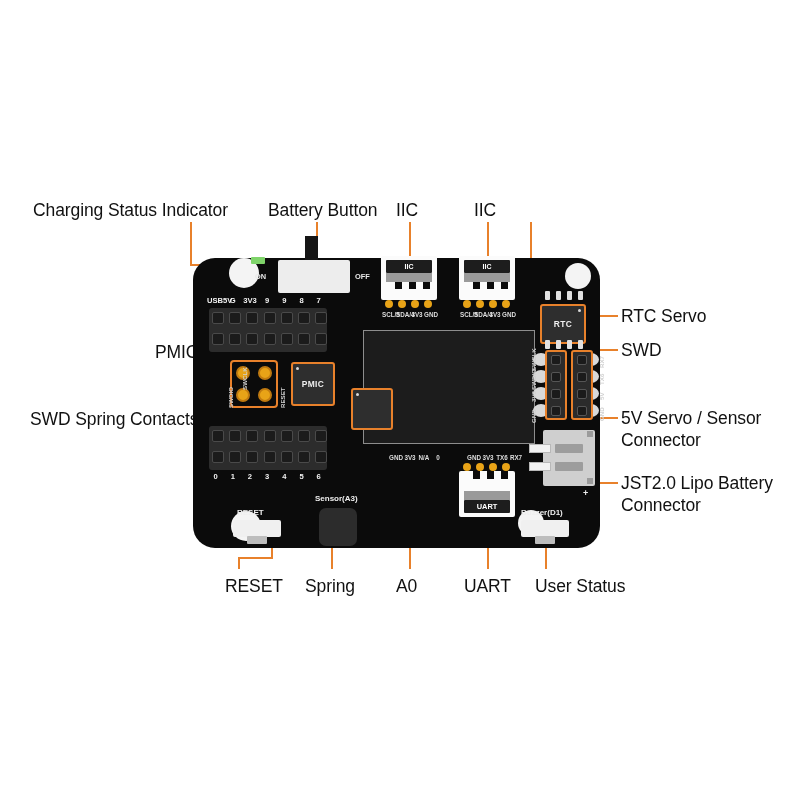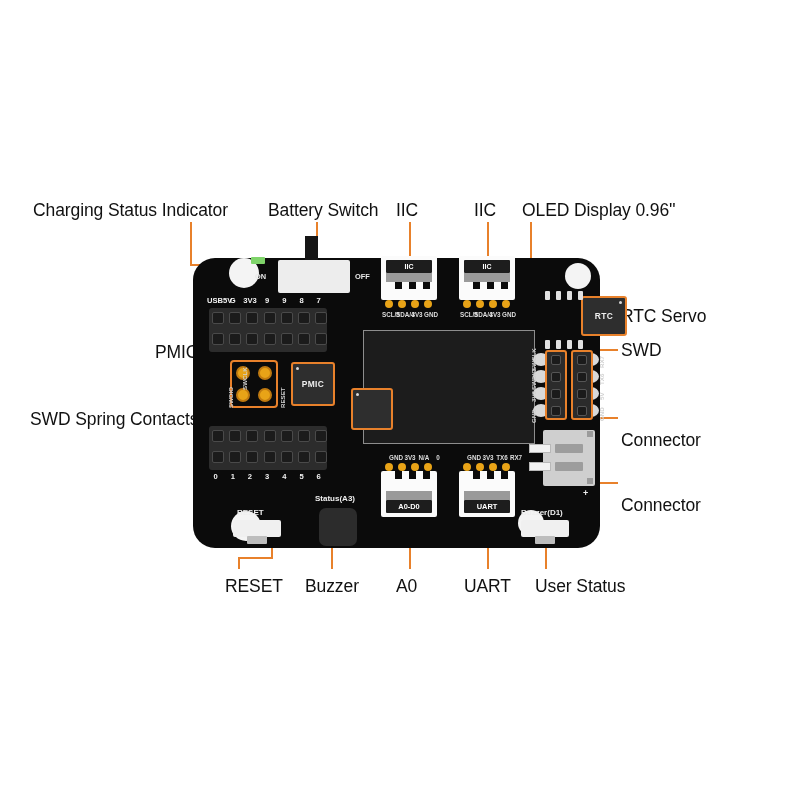--- a/index.html
+++ b/index.html
@@ -92,35 +92,36 @@
   #bstem{position:absolute;left:112px;top:-22px;width:13px;height:24px;background:#151515;}
   #led{position:absolute;left:58px;top:-1px;width:14px;height:7px;background:#7fd46a;border-radius:1px;}
   .onoff{position:absolute;color:#e9e9e9;font-size:7.4px;font-weight:700;}
 </style>
 </head>
 <body>
 
 <div id="stage">
 
   <div class="lbl" style="left:33px;top:200px;">Charging Status Indicator</div>
-  <div class="lbl" style="left:268px;top:200px;">Battery Switch</div>
+  <div class="lbl" style="left:268px;top:200px;">Battery Button</div>
   <div class="lbl" style="left:396px;top:200px;">IIC</div>
   <div class="lbl" style="left:474px;top:200px;">IIC</div>
-  <div class="lbl" style="left:522px;top:200px;">OLED Display 0.96''</div>
 
   <div class="lbl" style="left:621px;top:306px;">RTC Servo</div>
   <div class="lbl" style="left:621px;top:340px;">SWD</div>
+  <div class="lbl" style="left:621px;top:408px;">5V Servo / Sensor</div>
   <div class="lbl" style="left:621px;top:430px;">Connector</div>
+  <div class="lbl" style="left:621px;top:473px;">JST2.0 Lipo Battery</div>
   <div class="lbl" style="left:621px;top:495px;">Connector</div>
 
   <div class="lbl" style="left:155px;top:342px;">PMIC</div>
   <div class="lbl" style="left:30px;top:409px;">SWD Spring Contacts</div>
 
   <div class="lbl" style="left:225px;top:576px;">RESET</div>
-  <div class="lbl" style="left:305px;top:576px;">Buzzer</div>
+  <div class="lbl" style="left:305px;top:576px;">Spring</div>
   <div class="lbl" style="left:396px;top:576px;">A0</div>
   <div class="lbl" style="left:464px;top:576px;">UART</div>
   <div class="lbl" style="left:535px;top:576px;">User Status</div>
 
   <div class="lead v" style="left:190px;top:222px;height:44px;"></div>
   <div class="lead h" style="left:190px;top:264px;width:68px;"></div>
 
   <div class="lead v" style="left:316px;top:222px;height:44px;"></div>
 
   <div class="lead v" style="left:409px;top:222px;height:44px;"></div>
@@ -288,21 +289,21 @@
 
     <div class="chip" style="left:98px;top:104px;width:44px;height:44px;">
       <div class="dot"></div>
       <div class="nm">PMIC</div>
     </div>
 
     <div class="chip" style="left:158px;top:130px;width:42px;height:42px;">
       <div class="dot"></div>
     </div>
 
-    <div class="chip" style="left:347px;top:38px;width:46px;height:40px;margin-left:41px;">
+    <div class="chip" style="left:347px;top:46px;width:46px;height:40px;">
       <div class="nm">RTC</div>
       <div class="dot" style="left:auto;right:3px;top:3px;"></div>
     </div>
     <div class="leg" style="left:352px;top:33px;width:5px;height:9px;"></div>
     <div class="leg" style="left:363px;top:33px;width:5px;height:9px;"></div>
     <div class="leg" style="left:374px;top:33px;width:5px;height:9px;"></div>
     <div class="leg" style="left:385px;top:33px;width:5px;height:9px;"></div>
     <div class="leg" style="left:352px;top:82px;width:5px;height:9px;"></div>
     <div class="leg" style="left:363px;top:82px;width:5px;height:9px;"></div>
     <div class="leg" style="left:374px;top:82px;width:5px;height:9px;"></div>
@@ -350,42 +351,28 @@
       <div class="slot" style="top:32px;"></div>
       <div class="screw" style="left:58px;top:1px;"></div>
       <div class="screw" style="left:58px;top:48px;"></div>
     </div>
     <div class="polar" style="left:390px;top:230px;">+</div>
 
     <div class="silk" style="left:44px;top:250px;">RESET</div>
     <div class="swtop" style="left:40px;top:262px;width:48px;height:17px;"></div>
     <div class="swtab" style="left:54px;top:278px;width:20px;height:8px;"></div>
 
-    <div class="silk" style="left:122px;top:236px;">Status(A3)</div>
+    <div class="silk" style="left:122px;top:236px;">Sensor(A3)</div>
     <div id="buzzer"></div>
 
     <div class="bconnlbl" style="left:196px;top:196px;">
       <span>GND</span>
       <span>3V3</span>
       <span>N/A</span>
       <span>0</span>
-    </div>
-    <div class="bconn" style="left:188px;top:205px;">
-      <div class="gpins">
-        <div class="gp" style="left:1px;"></div>
-        <div class="gp" style="left:14px;"></div>
-        <div class="gp" style="left:27px;"></div>
-        <div class="gp" style="left:40px;"></div>
-      </div>
-      <div class="body"></div>
-      <div class="notch" style="left:14px;"></div>
-      <div class="notch" style="left:28px;"></div>
-      <div class="notch" style="left:42px;"></div>
-      <div class="grey"></div>
-      <div class="cap">A0-D0</div>
     </div>
 
     <div class="bconnlbl" style="left:274px;top:196px;">
       <span>GND</span>
       <span>3V3</span>
       <span>TX6</span>
       <span>RX7</span>
     </div>
     <div class="bconn" style="left:266px;top:205px;">
       <div class="gpins">

